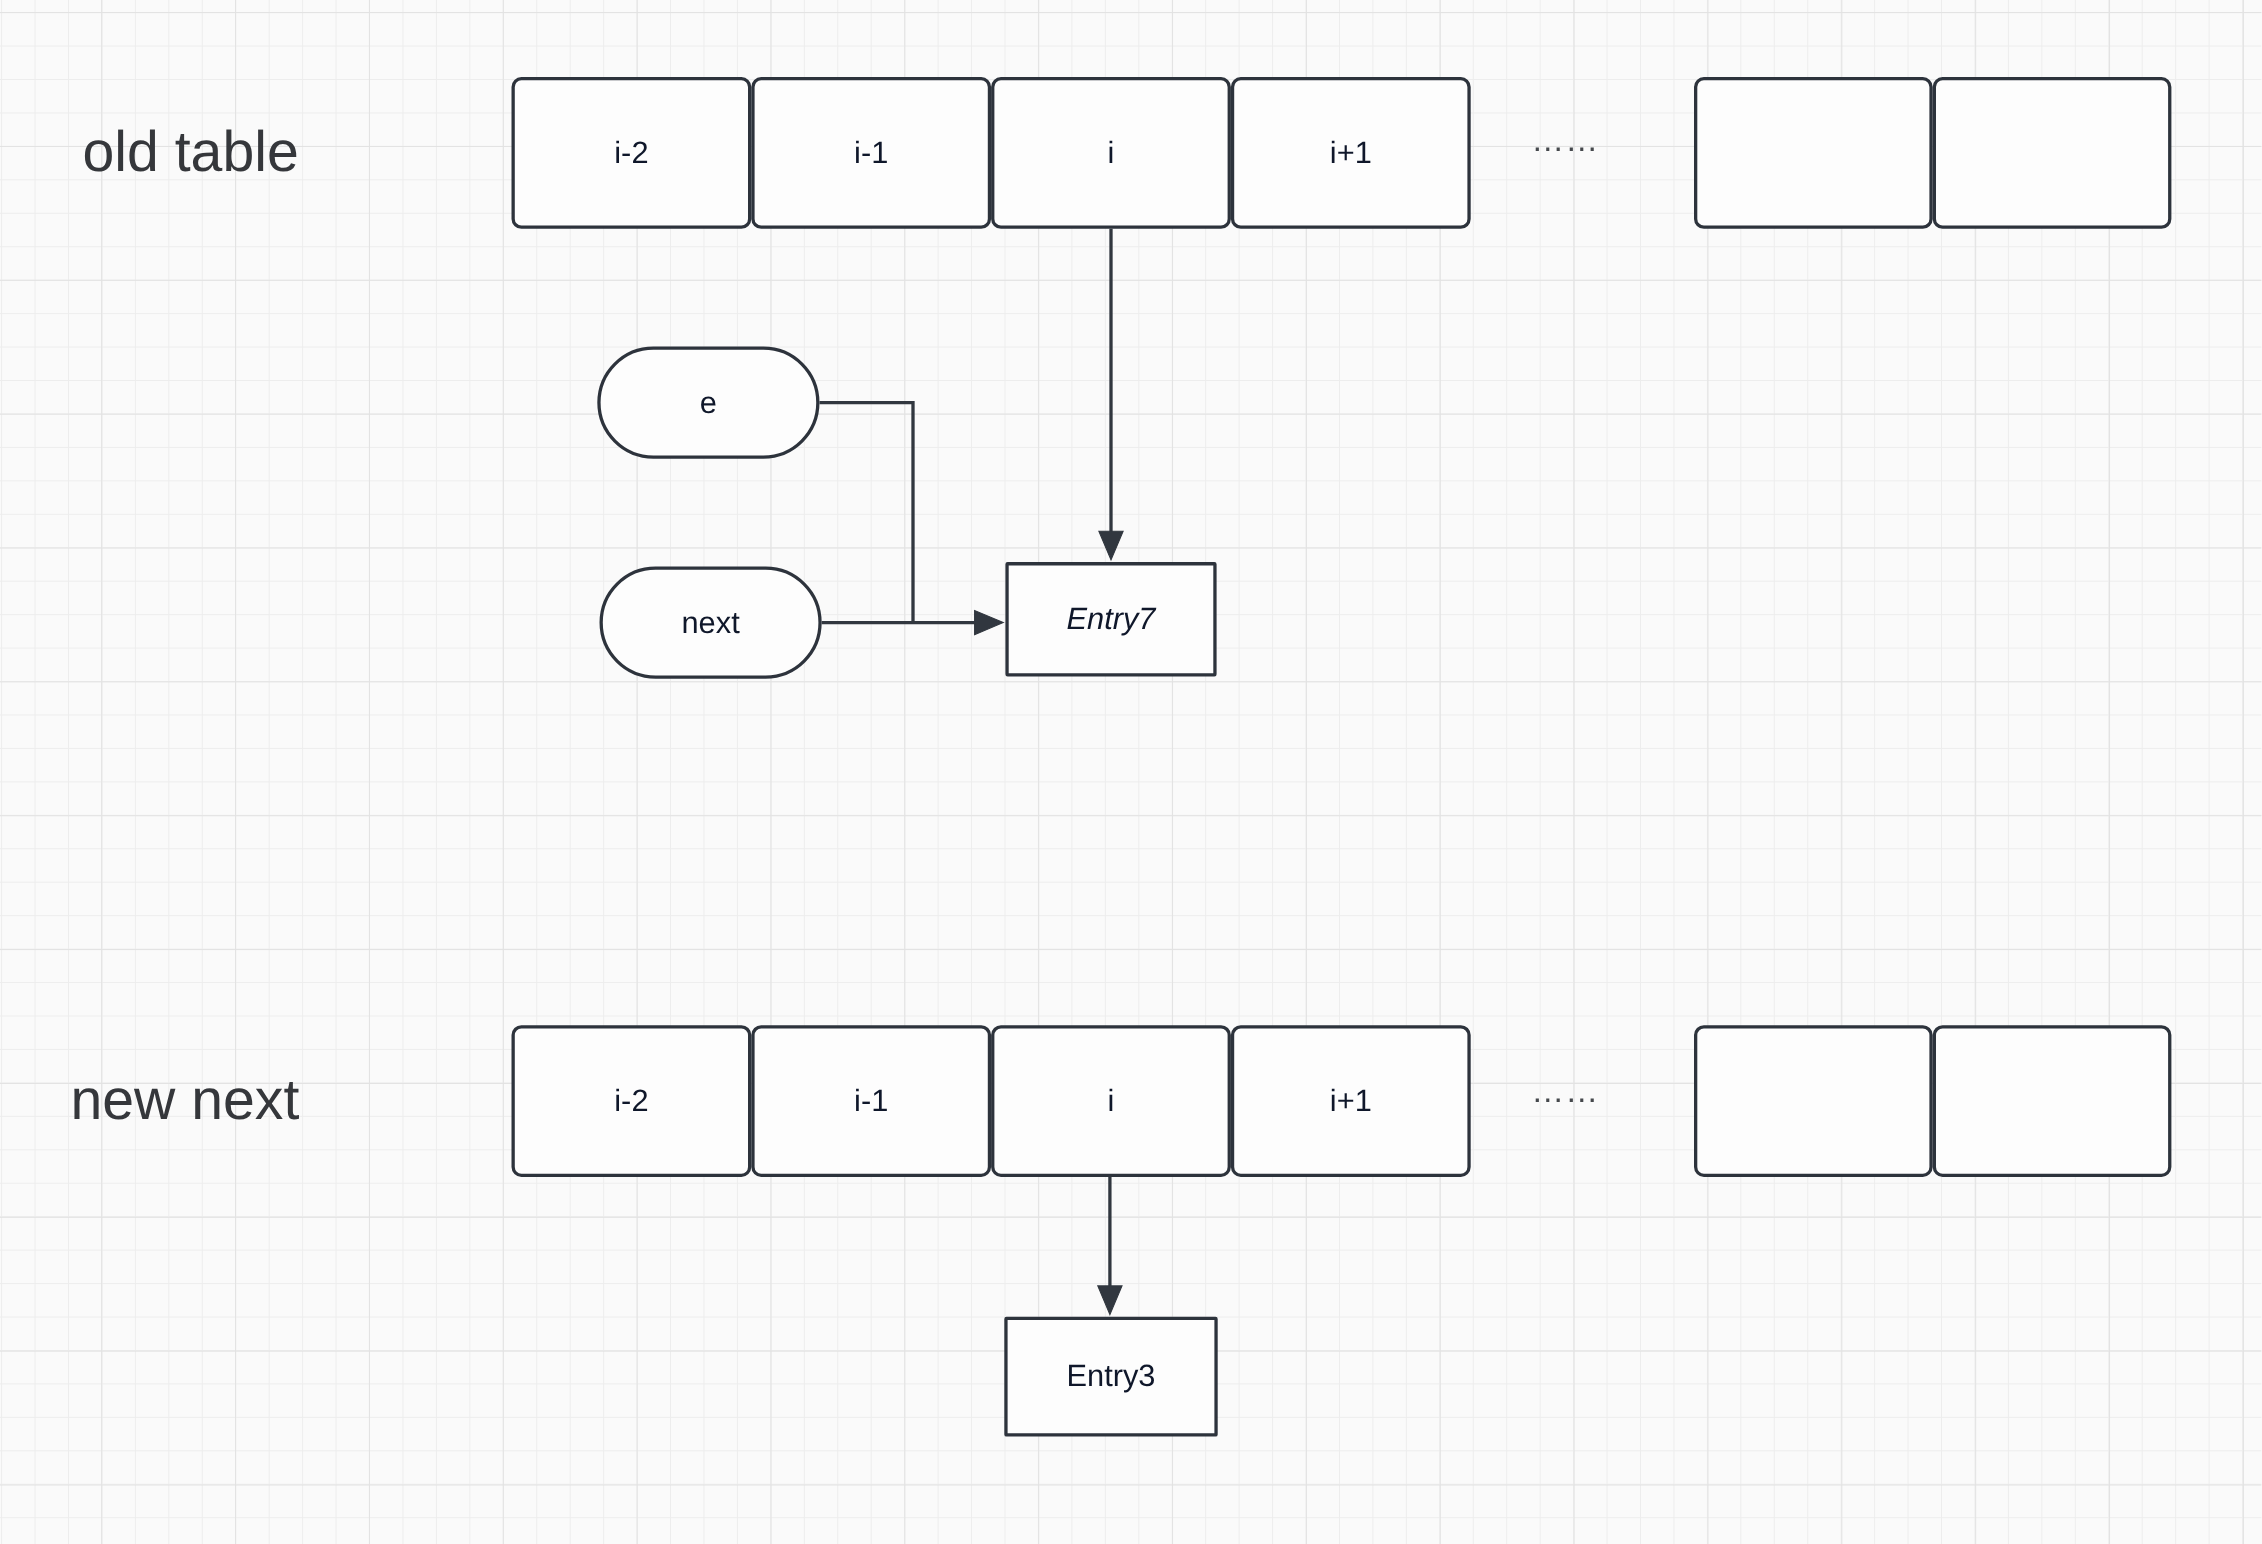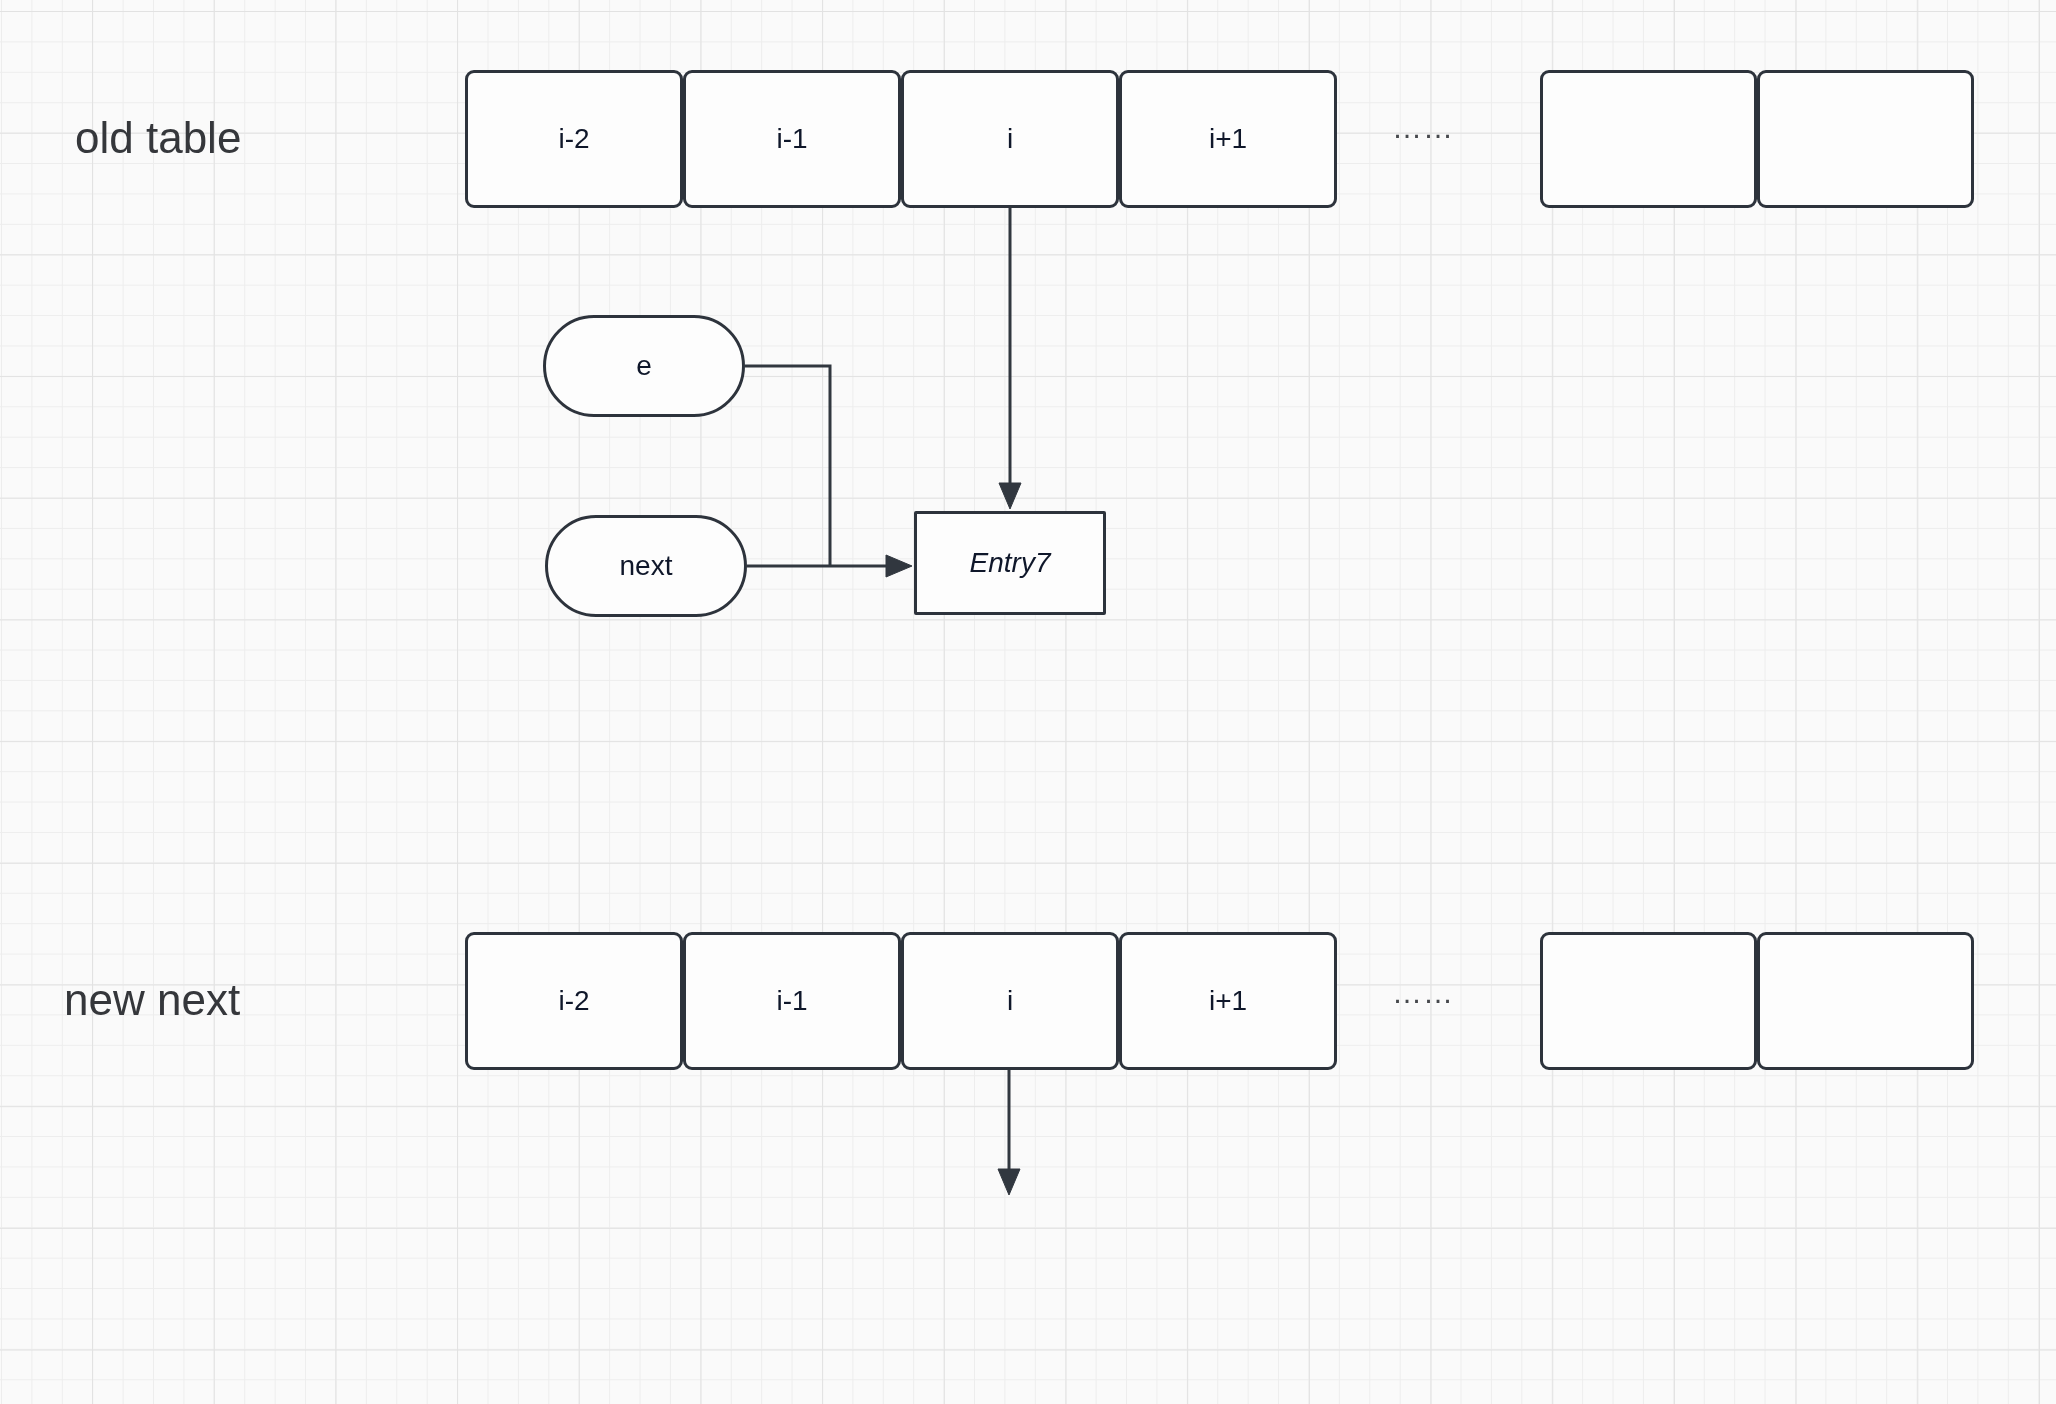--- a/index.html
+++ b/index.html
@@ -42,21 +42,21 @@
     font-size: 28px;
     line-height: 1.1;
     white-space: nowrap;
   }
   .cell { border-radius: 9px; }
   .capsule { border-radius: 51px; }
   .entry { border-radius: 2px; }
   .table-label {
     position: absolute;
     color: #35373b;
-    font-size: 44px;
+    font-size: 52px;
     line-height: 54px;
     white-space: nowrap;
   }
   .dots {
     position: absolute;
     color: #45484c;
     font-size: 30px;
     line-height: 30px;
     letter-spacing: 1px;
     transform: translateX(-50%);
@@ -160,14 +160,17 @@
 
   <div class="dots" style="left:1423px; top:978px;">……</div>
 
   <div class="node cell" style="left:1540px; top:932px; width:217px; height:138px;">
     <span></span>
   </div>
   <div class="node cell" style="left:1757px; top:932px; width:217px; height:138px;">
     <span></span>
   </div>
 
+  <div class="node entry" style="left:913px; top:1197px; width:194px; height:109px;">
+    <span>Entry3</span>
+  </div>
 
 </div>
 
 </body></html>

